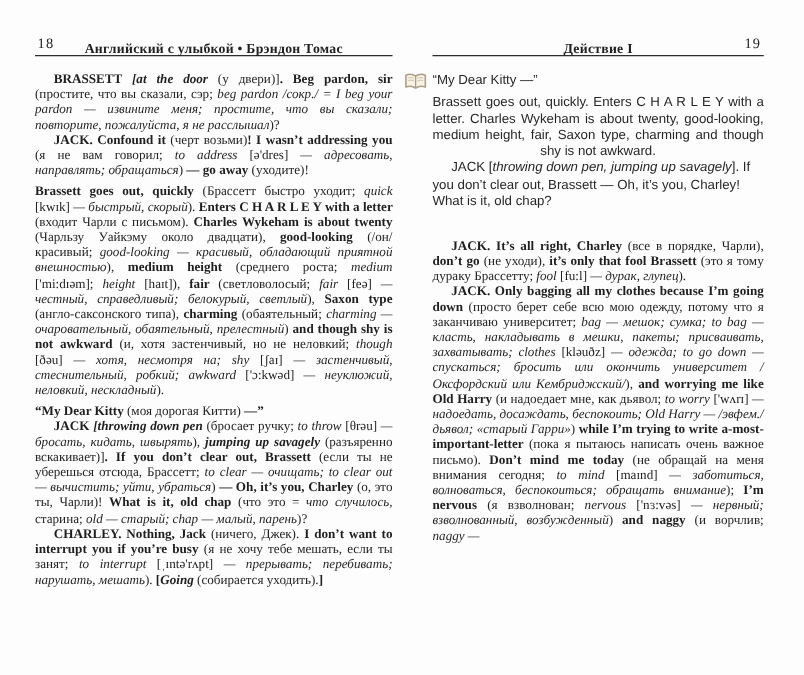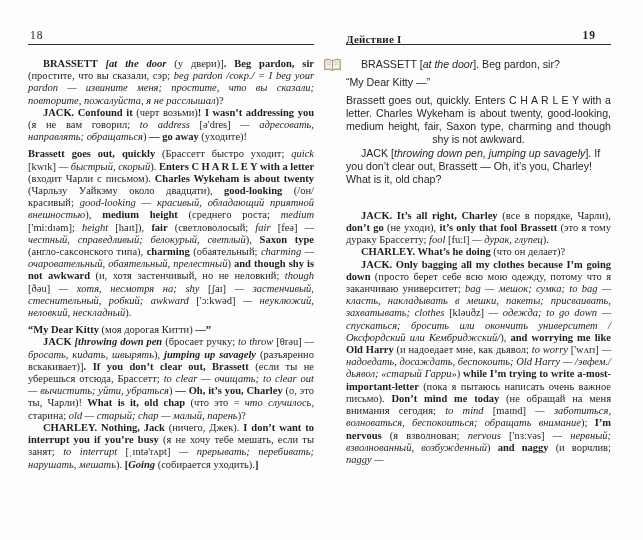--- a/index.html
+++ b/index.html
@@ -12,35 +12,36 @@
     position:relative;
   }
   .page { position:absolute; top:29px; }
   .page-left  { left:28px;  width:286px; }
   .page-right { left:346px; width:265px; }
 
   .pg-header {
     position:relative;
     height:16px;
     border-bottom:1.3px solid #2e2e2e;
+    text-align:center;
     padding-bottom:2px;
   }
   .running-title {
     font-weight:bold;
     font-size:11px;
     letter-spacing:0.2px;
     white-space:nowrap;
   }
   .pagenum {
     position:absolute; top:0;
     font-size:11.5px;
     letter-spacing:1px;
   }
   .pagenum.pos-left  { left:2px; }
-  .pagenum.pos-right { right:15px;font-weight:bold; }
+  .pagenum.pos-right { right:2px; }
 
   .content { margin-top:13px; }
 
   .serif-text, .serif-block {
     font-family:"Liberation Serif", serif;
     font-size:10.5px;
     line-height:12.2px;
     text-align:justify;
   }
   .serif-text p, .serif-block p, .sans-block p { margin:0; }
@@ -70,20 +71,21 @@
   }
 </style>
 </head>
 <body>
 
 <div>
 
   <div class="page page-left">
     <div class="pg-header">
       <span class="pagenum pos-left">18</span>
+      <span class="running-title">Английский с улыбкой • Брэндон Томас</span>
     </div>
     <div class="content serif-text">
         <p class="indent"><span class="s-b">BRASSETT </span><span class="s-bi">[at the door </span>(у двери)]<span class="s-b">. Beg pardon, sir </span>(простите, что вы сказали, сэр; <span class="s-i">beg pardon /сокр./ = I beg your pardon — извините меня; простите, что вы сказали; повторите, пожалуйста, я не расслышал</span>)?</p>
         <p class="indent"><span class="s-b">JACK. Confound it </span>(черт возьми)<span class="s-b">! I wasn’t addressing you </span>(я не вам говорил; <span class="s-i">to address </span>[ə'dres] <span class="s-i">— адресовать, направлять; обращаться</span>) <span class="s-b">— go away </span>(уходите)!</p>
         <p class="gap"><span class="s-b">Brassett goes out, quickly </span>(Брассетт быстро уходит; <span class="s-i">quick </span>[kwɪk] <span class="s-i">— быстрый, скорый</span>). <span class="s-b">Enters C H A R L E Y  with a letter </span>(входит Чарли с письмом). <span class="s-b">Charles Wykeham is about twenty </span>(Чарльзу Уайкэму около двадцати), <span class="s-b">good-looking </span>(/он/ красивый; <span class="s-i">good-looking — красивый, обладающий приятной внешностью</span>), <span class="s-b">medium height </span>(среднего роста; <span class="s-i">medium </span>['mi:dɪəm]; <span class="s-i">height </span>[haɪt]), <span class="s-b">fair </span>(светловолосый; <span class="s-i">fair </span>[feə] <span class="s-i">— честный, справедливый; белокурый, светлый</span>), <span class="s-b">Saxon type </span>(англо-саксонского типа), <span class="s-b">charming </span>(обаятельный; <span class="s-i">charming — очаровательный, обаятельный, прелестный</span>) <span class="s-b">and though shy is not awkward </span>(и, хотя застенчивый, но не неловкий; <span class="s-i">though </span>[ðəu] <span class="s-i">— хотя, несмотря на; shy </span>[ʃaɪ] <span class="s-i">— застенчивый, стеснительный, робкий; awkward </span>['ɔ:kwəd] <span class="s-i">— неуклюжий, неловкий, нескладный</span>).</p>
         <p class="gap"><span class="s-b">“My Dear Kitty </span>(моя дорогая Китти)<span class="s-b"> —”</span></p>
         <p class="indent"><span class="s-b">JACK </span><span class="s-bi">[throwing down pen </span>(бросает ручку; <span class="s-i">to throw </span>[θrəu] <span class="s-i">— бросать, кидать, швырять</span>), <span class="s-bi">jumping up savagely </span>(разъяренно вскакивает)]<span class="s-b">. If you don’t clear out, Brassett </span>(если ты не уберешься отсюда, Брассетт; <span class="s-i">to clear — очищать; to clear out — вычистить; уйти, убраться</span>) <span class="s-b">— Oh, it’s you, Charley </span>(о, это ты, Чарли)! <span class="s-b">What is it, old chap </span>(что это = <span class="s-i">что случилось</span>, старина; <span class="s-i">old — старый; chap — малый, парень</span>)?</p>
         <p class="indent"><span class="s-b">CHARLEY. Nothing, Jack </span>(ничего, Джек). <span class="s-b">I don’t want to interrupt you if you’re busy </span>(я не хочу тебе мешать, если ты занят; <span class="s-i">to interrupt </span>[ˌɪntə'rʌpt] <span class="s-i">— прерывать; перебивать; нарушать, мешать</span>). <span class="s-b">[</span><span class="s-bi">Going </span>(собирается уходить).<span class="s-b">]</span></p>
       </div>
   </div>
@@ -95,26 +97,24 @@
     </div>
     <div class="content">
       <div class="sans-block">
         <span class="book-icon">
           <svg viewBox="0 0 24 18" width="19" height="15">
             <path d="M12 3.2 C9.2 1.2 5 1.1 2.2 2.2 L2.2 14.2 C5 13.2 9.2 13.4 12 15.2 C14.8 13.4 19 13.2 21.8 14.2 L21.8 2.2 C19 1.1 14.8 1.2 12 3.2 Z" fill="#f7f2e6" stroke="#ab9e84" stroke-width="1.6" stroke-linejoin="round"></path>
             <path d="M12 3.2 L12 15.2" stroke="#ab9e84" stroke-width="1.3" fill="none"></path>
             <path d="M4.5 5 C6.5 4.4 8.6 4.6 10.3 5.6 M4.5 7.6 C6.5 7 8.6 7.2 10.3 8.2 M13.7 5.6 C15.4 4.6 17.5 4.4 19.5 5 M13.7 8.2 C15.4 7.2 17.5 7 19.5 7.6" stroke="#c4b89f" stroke-width="0.9" fill="none"></path>
           </svg>
         </span>
-      <p class="indent">BRASSETT [<span class="s-i">at the door</span>]. Beg pardon, sir?</p>
           <p class="gap">“My Dear Kitty —”</p>
           <p class="gap stage">Brassett goes out, quickly. Enters C H A R L E Y  with a letter. Charles Wykeham is about twenty, good-looking, medium height, fair, Saxon type, charming and though shy is not awkward.</p>
           <p class="indent">JACK [<span class="s-i">throwing down pen, jumping up savagely</span>]. If you don’t clear out, Brassett — Oh, it’s you, Charley! What is it, old chap?</p>
         </div>
       <div class="serif-block">
           <p class="indent"><span class="s-b">JACK. It’s all right, Charley </span>(все в порядке, Чарли), <span class="s-b">don’t go </span>(не уходи), <span class="s-b">it’s only that fool Brassett </span>(это я тому дураку Брассетту; <span class="s-i">fool </span>[fu:l] <span class="s-i">— дурак, глупец</span>).</p>
-          <p class="indent"><span class="s-b">CHARLEY. What’s he doing </span>(что он делает)?</p>
           <p class="indent"><span class="s-b">JACK. Only bagging all my clothes because I’m going down </span>(просто берет себе всю мою одежду, потому что я заканчиваю университет; <span class="s-i">bag — мешок; сумка; to bag — класть, накладывать в мешки, пакеты; присваивать, захватывать; clothes </span>[kləuðz] <span class="s-i">— одежда; to go down — спускаться; бросить или окончить университет /Оксфордский или Кембриджский/</span>), <span class="s-b">and worrying me like Old Harry </span>(и надоедает мне, как дьявол; <span class="s-i">to worry </span>['wʌrɪ] <span class="s-i">— надоедать, досаждать, беспокоить; Old Harry — /эвфем./ дьявол; «старый Гарри»</span>) <span class="s-b">while I’m trying to write a-most-important-letter </span>(пока я пытаюсь написать очень важное письмо). <span class="s-b">Don’t mind me today </span>(не обращай на меня внимания сегодня; <span class="s-i">to mind </span>[maɪnd] <span class="s-i">— заботиться, волноваться, беспокоиться; обращать внимание</span>); <span class="s-b">I’m nervous </span>(я взволнован; <span class="s-i">nervous </span>['nɜ:vəs] <span class="s-i">— нервный; взволнованный, возбужденный</span>) <span class="s-b">and naggy </span>(и ворчлив; <span class="s-i">naggy —</span></p>
         </div>
     </div>
   </div>
 
 </div>
 
 </body></html>

